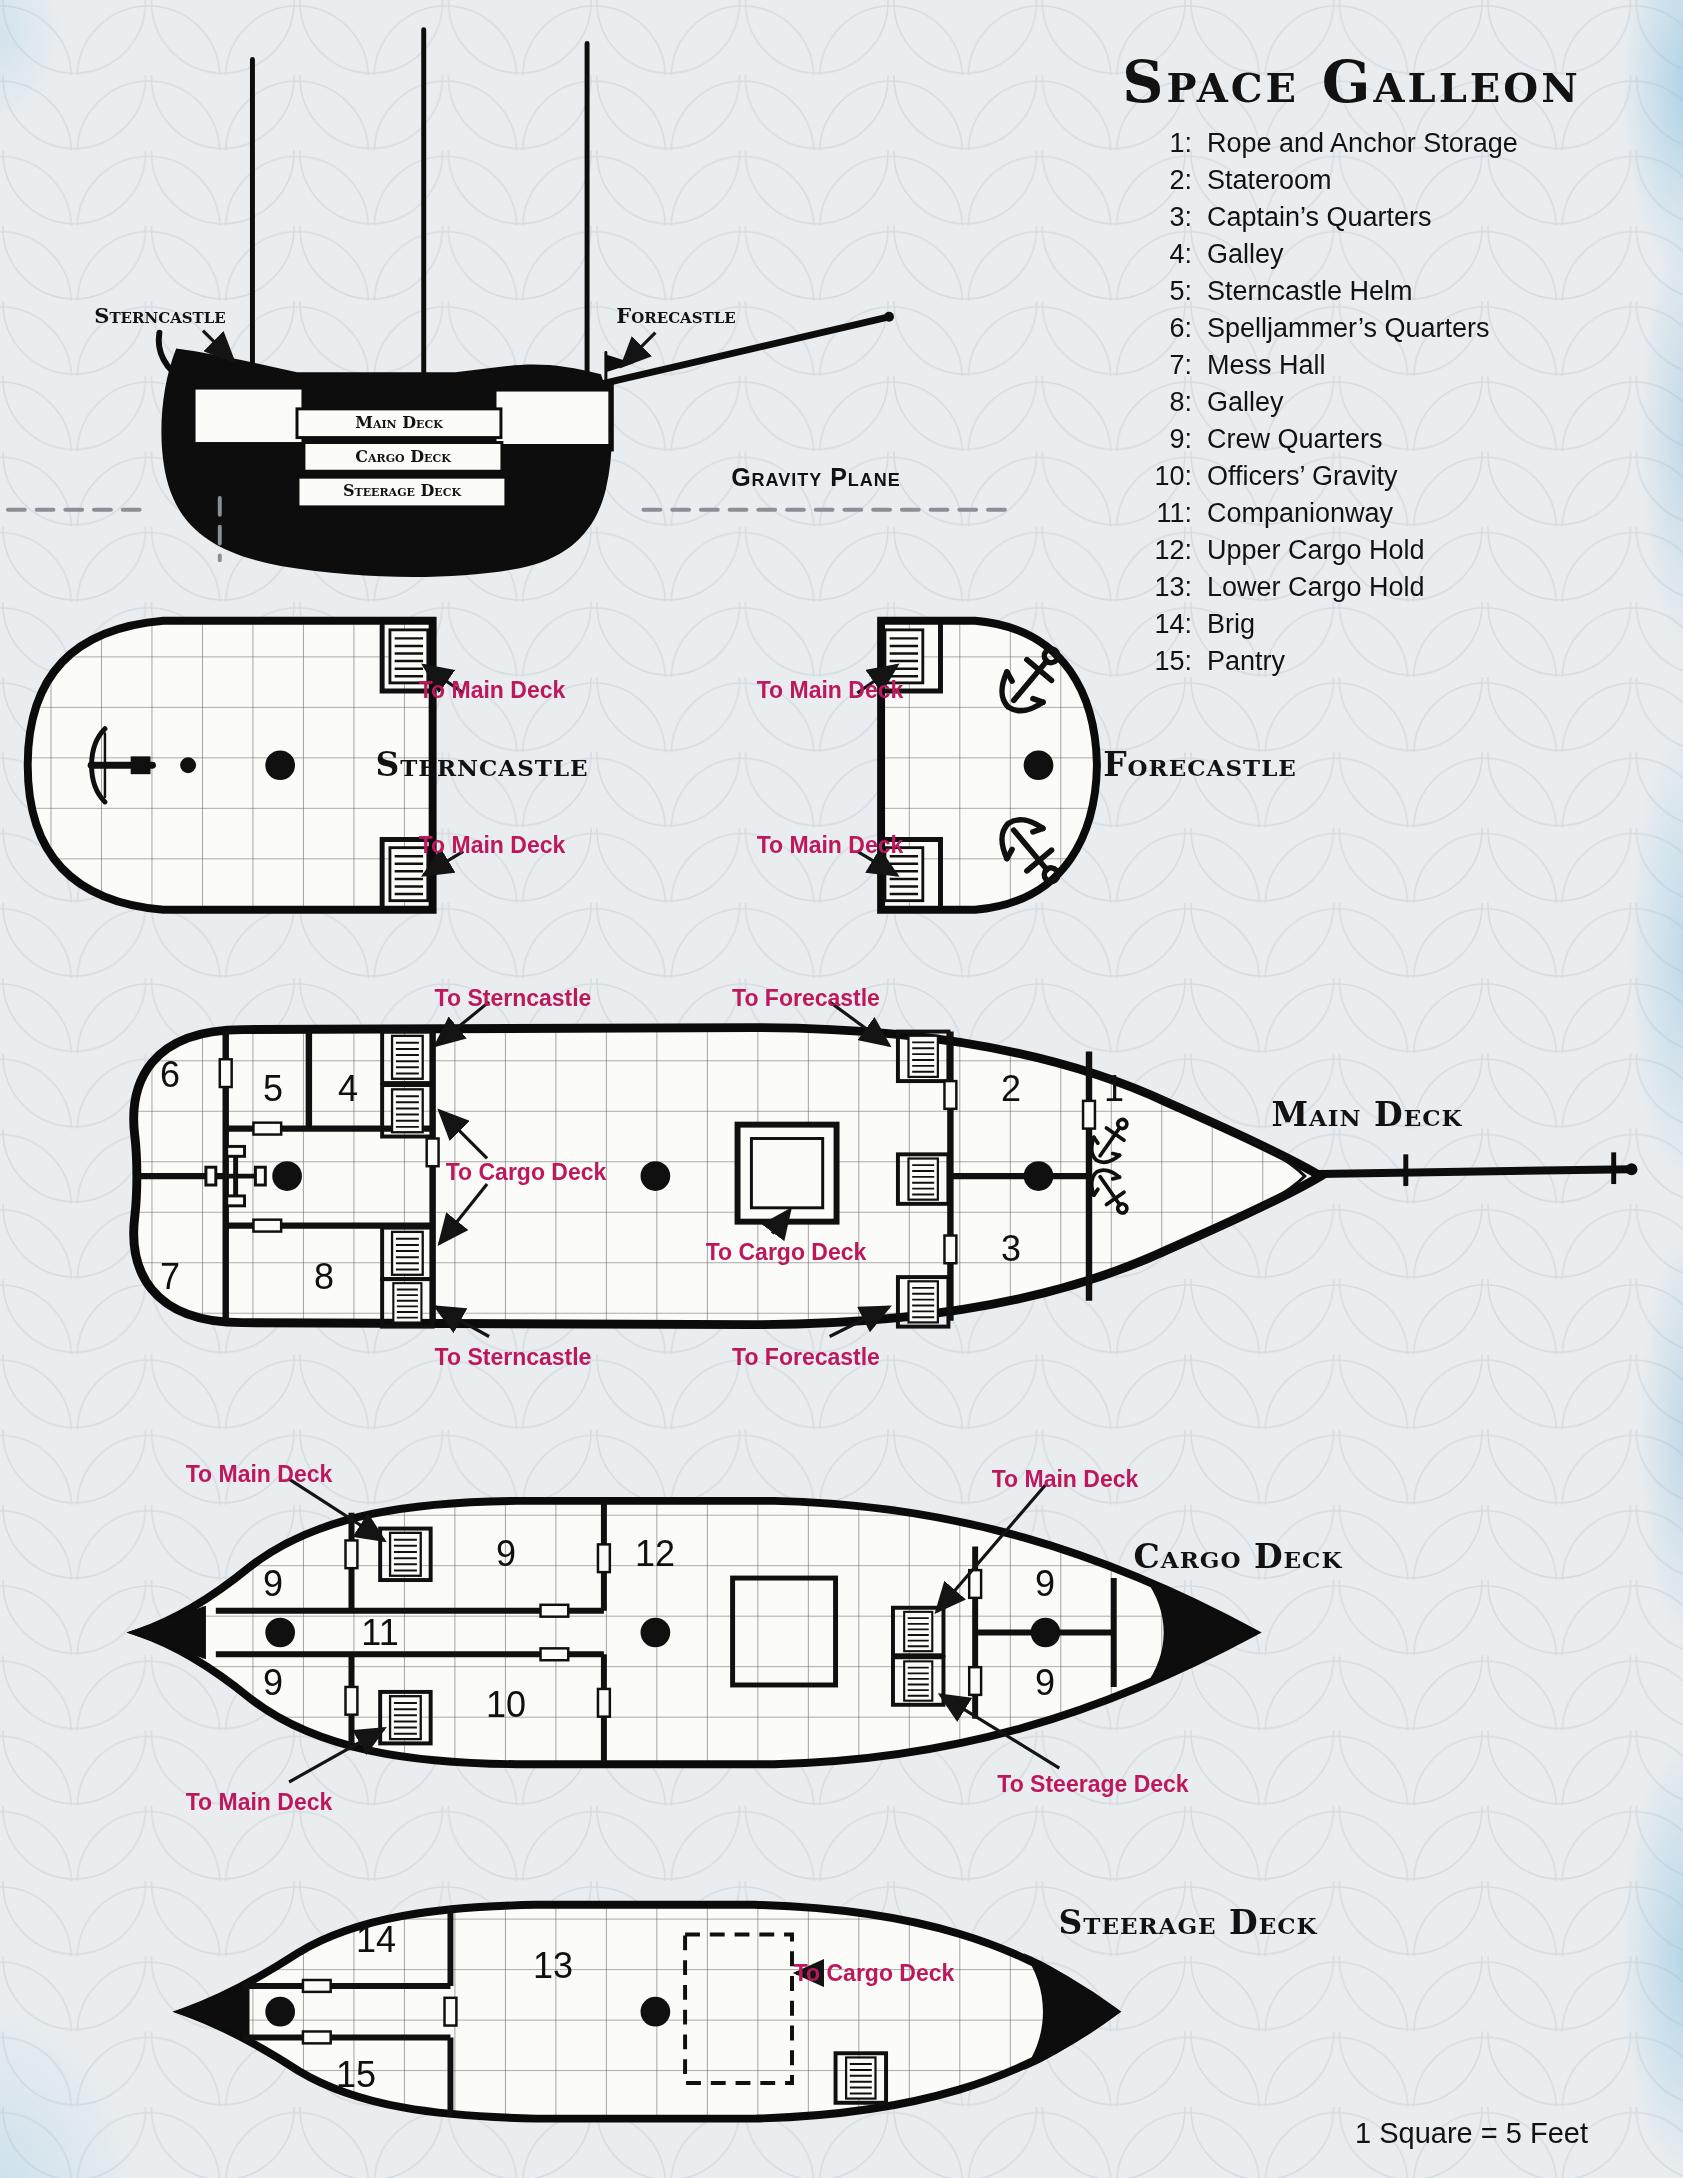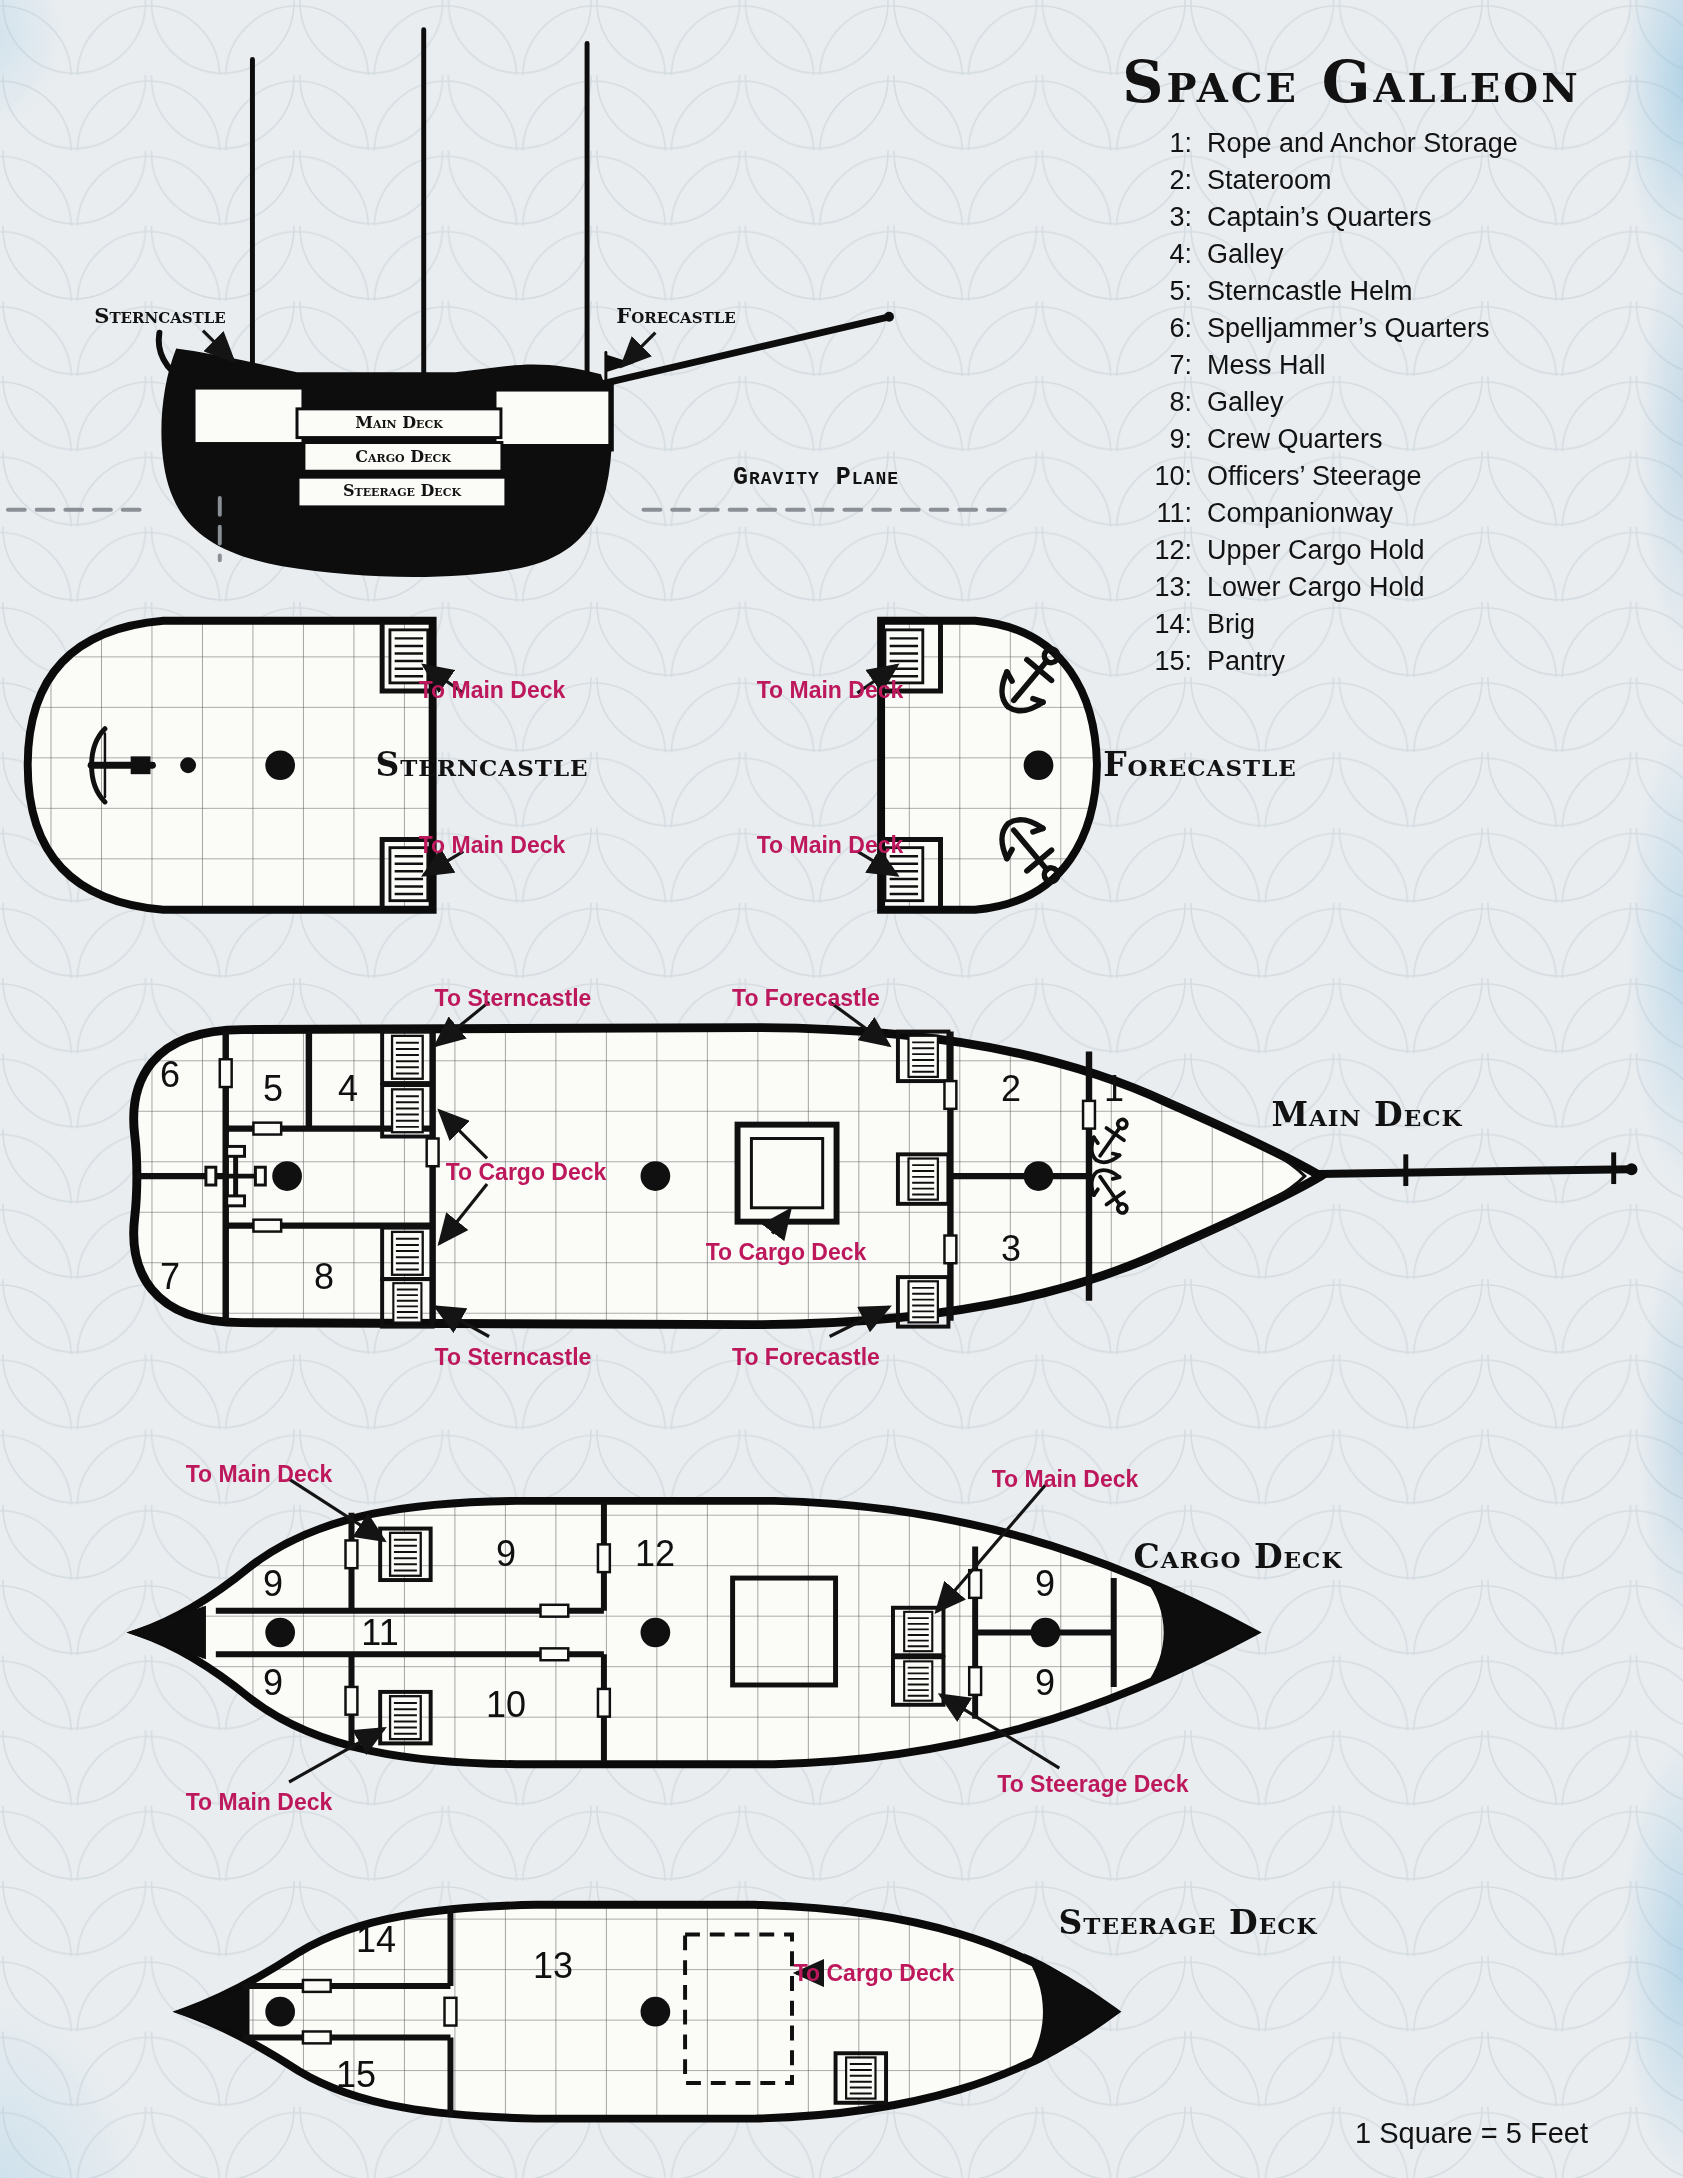--- a/index.html
+++ b/index.html
@@ -34,21 +34,21 @@
     font-family:"DejaVu Serif", serif; font-variant:small-caps; font-weight:bold;
     font-size:21px;
   }
   .strip-label {
     position:absolute; transform:translateX(-50%); white-space:nowrap;
     font-family:"DejaVu Serif", serif; font-variant:small-caps; font-weight:bold;
     font-size:16px;
   }
   .gravity-label {
     position:absolute; transform:translateX(-50%); white-space:nowrap;
-    font-family:Liberation Mono, monospace; font-variant:small-caps; font-weight:bold;
+    font-family:Liberation Sans, sans-serif; font-variant:small-caps; font-weight:bold;
     font-size:25px; letter-spacing:1px;
   }
   .room-num {
     position:absolute; transform:translate(-50%,-50%); white-space:nowrap;
     font-size:36px; color:#101010;
   }
   .scale-note { position:absolute; right:95px; top:2117px; font-size:29px; }
 
   .swirl-right {
     position:absolute; top:0; right:0; width:79px; height:100%; pointer-events:none;
@@ -351,21 +351,21 @@
     <div class="legend-row">
         <span class="legend-num">8:</span>
         <span class="legend-label">Galley</span>
       </div>
     <div class="legend-row">
         <span class="legend-num">9:</span>
         <span class="legend-label">Crew Quarters</span>
       </div>
     <div class="legend-row">
         <span class="legend-num">10:</span>
-        <span class="legend-label">Officers’ Steerage</span>
+        <span class="legend-label">Officers’ Gravity</span>
       </div>
     <div class="legend-row">
         <span class="legend-num">11:</span>
         <span class="legend-label">Companionway</span>
       </div>
     <div class="legend-row">
         <span class="legend-num">12:</span>
         <span class="legend-label">Upper Cargo Hold</span>
       </div>
     <div class="legend-row">

